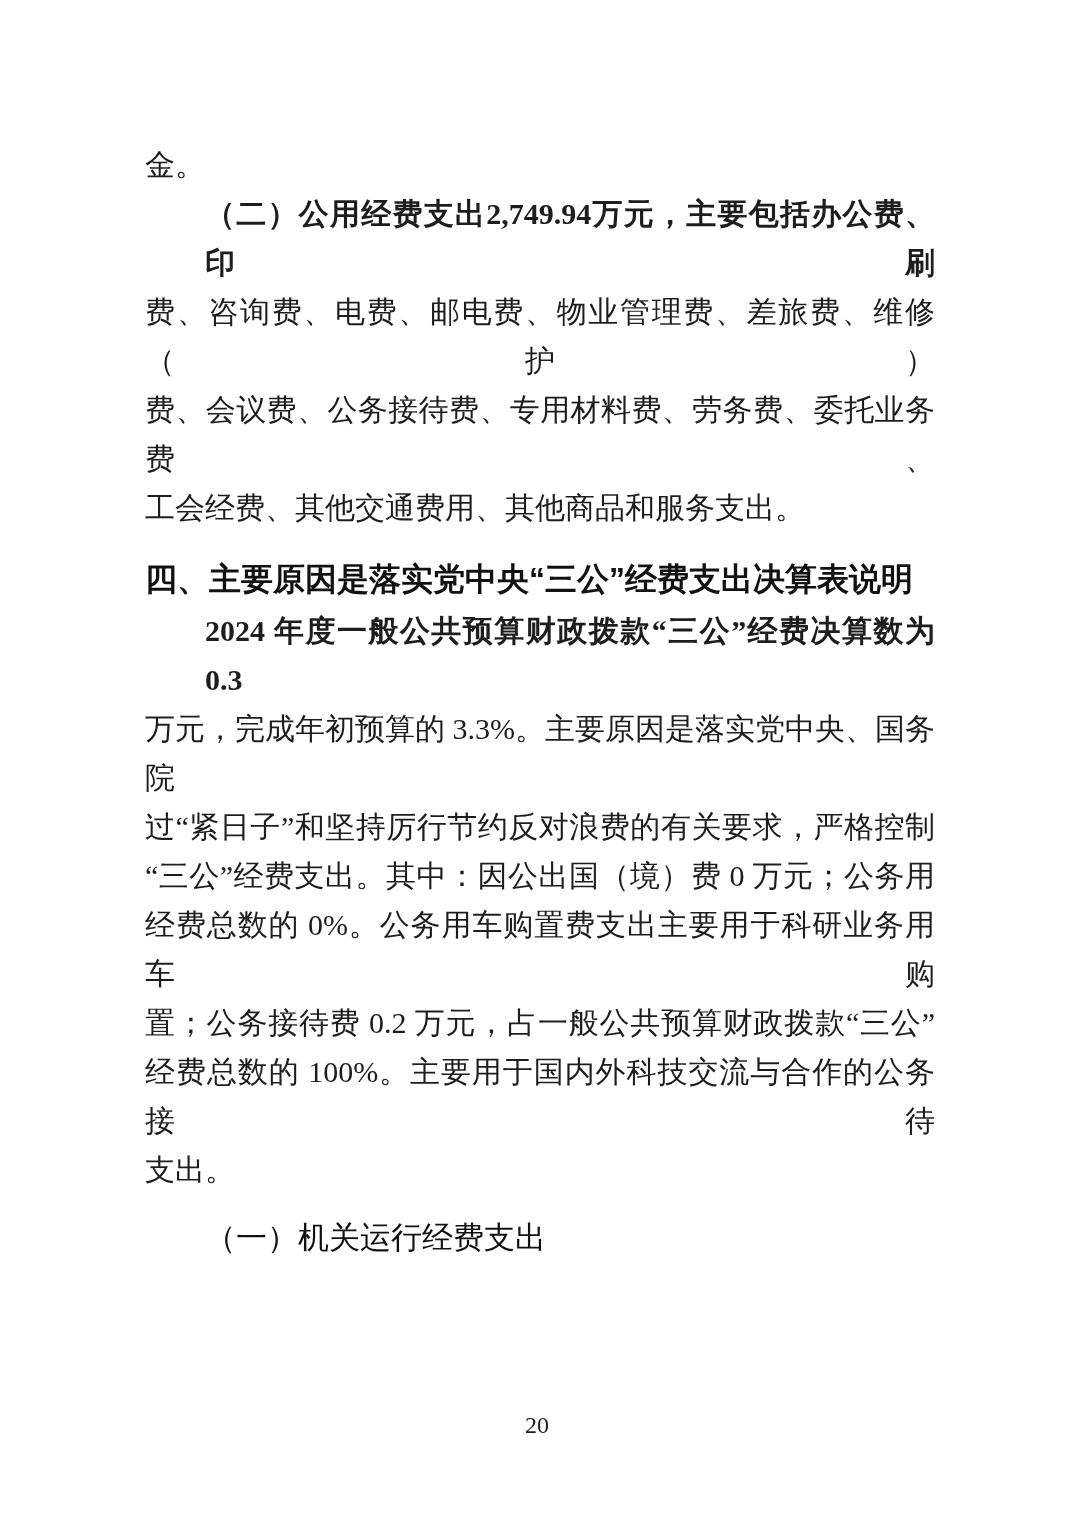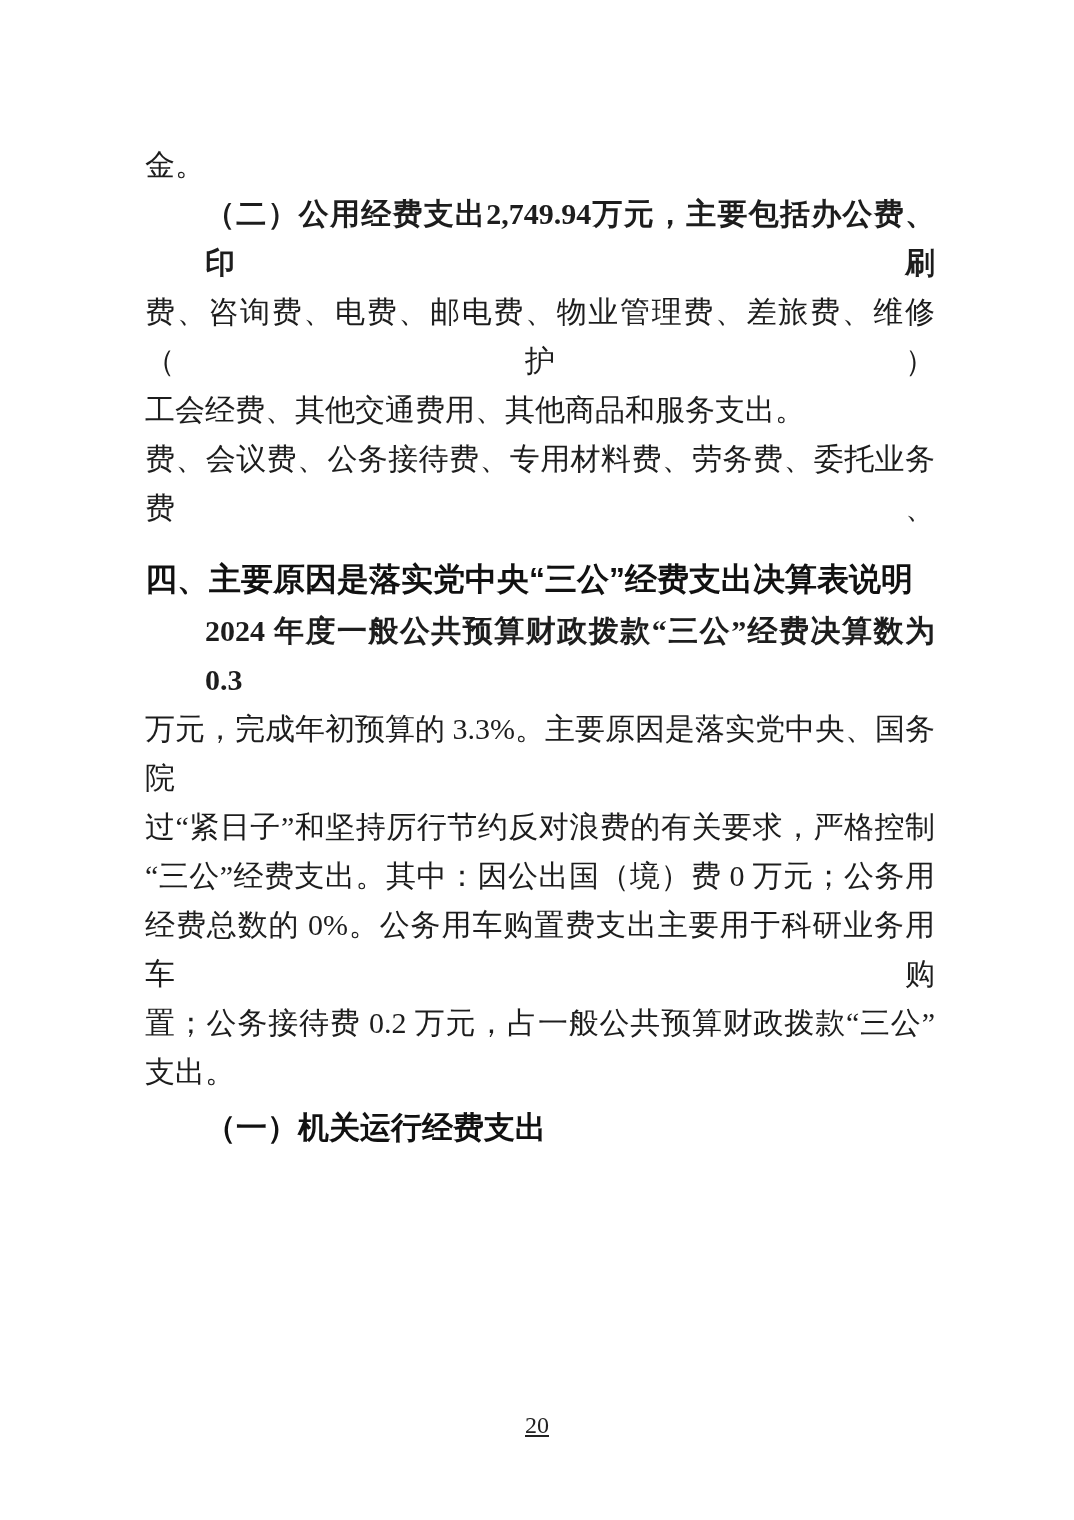--- a/index.html
+++ b/index.html
@@ -40,62 +40,62 @@
   .h1 {
     margin-top: 20px;
     font-family: "Liberation Sans", "DejaVu Sans", sans-serif;
     font-weight: 700;
     font-size: 32px;
     line-height: 54px;
     color: #111111;
     white-space: nowrap;
   }
   .h2 {
-    margin-top: 7px;
+    margin-top: 19px;
     padding-left: 60px;
     font-family: "Liberation Serif", "DejaVu Serif", serif;
-    font-weight: 700;
+    font-weight: 400;
     font-size: 31px;
     line-height: 49px;
     color: #111111;
     white-space: nowrap;
   }
   .page-number {
     position: absolute;
     top: 1410px;
     left: 0;
     width: 100%;
     text-align: center;
     font-family: "Liberation Serif", "DejaVu Serif", serif;
     font-size: 24px;
     line-height: 30px;
     color: #222222;
-    text-decoration: underline;
   }
 </style>
 </head>
 <body>
 
 <div class="page">
   <div class="content">
       <div class="para">
         <div class="tline">金。</div>
       </div>
       <div class="para">
         <div class="tline j ind">（二）公用经费支出2,749.94万元，主要包括办公费、印刷</div>
         <div class="tline j">费、咨询费、电费、邮电费、物业管理费、差旅费、维修（护）</div>
+        <div class="tline j">费、会议费、公务接待费、专用材料费、劳务费、委托业务费、</div>
         <div class="tline">工会经费、其他交通费用、其他商品和服务支出。</div>
-        <div class="tline j">费、会议费、公务接待费、专用材料费、劳务费、委托业务费、</div>
       </div>
       <div class="h1">四、主要原因是落实党中央“三公”经费支出决算表说明</div>
       <div class="para">
         <div class="tline j ind">2024 年度一般公共预算财政拨款“三公”经费决算数为 0.3</div>
         <div class="tline j">万元，完成年初预算的 3.3%。主要原因是落实党中央、国务院</div>
         <div class="tline j">过“紧日子”和坚持厉行节约反对浪费的有关要求，严格控制</div>
         <div class="tline j">“三公”经费支出。其中：因公出国（境）费 0 万元；公务用</div>
         <div class="tline j">经费总数的 0%。公务用车购置费支出主要用于科研业务用车购</div>
         <div class="tline j">置；公务接待费 0.2 万元，占一般公共预算财政拨款“三公”</div>
+        <div class="tline j">经费总数的 100%。主要用于国内外科技交流与合作的公务接待</div>
         <div class="tline">支出。</div>
       </div>
       <div class="h2">（一）机关运行经费支出</div>
     </div>
   <div class="page-number">20</div>
 </div>
 
 </body></html>

